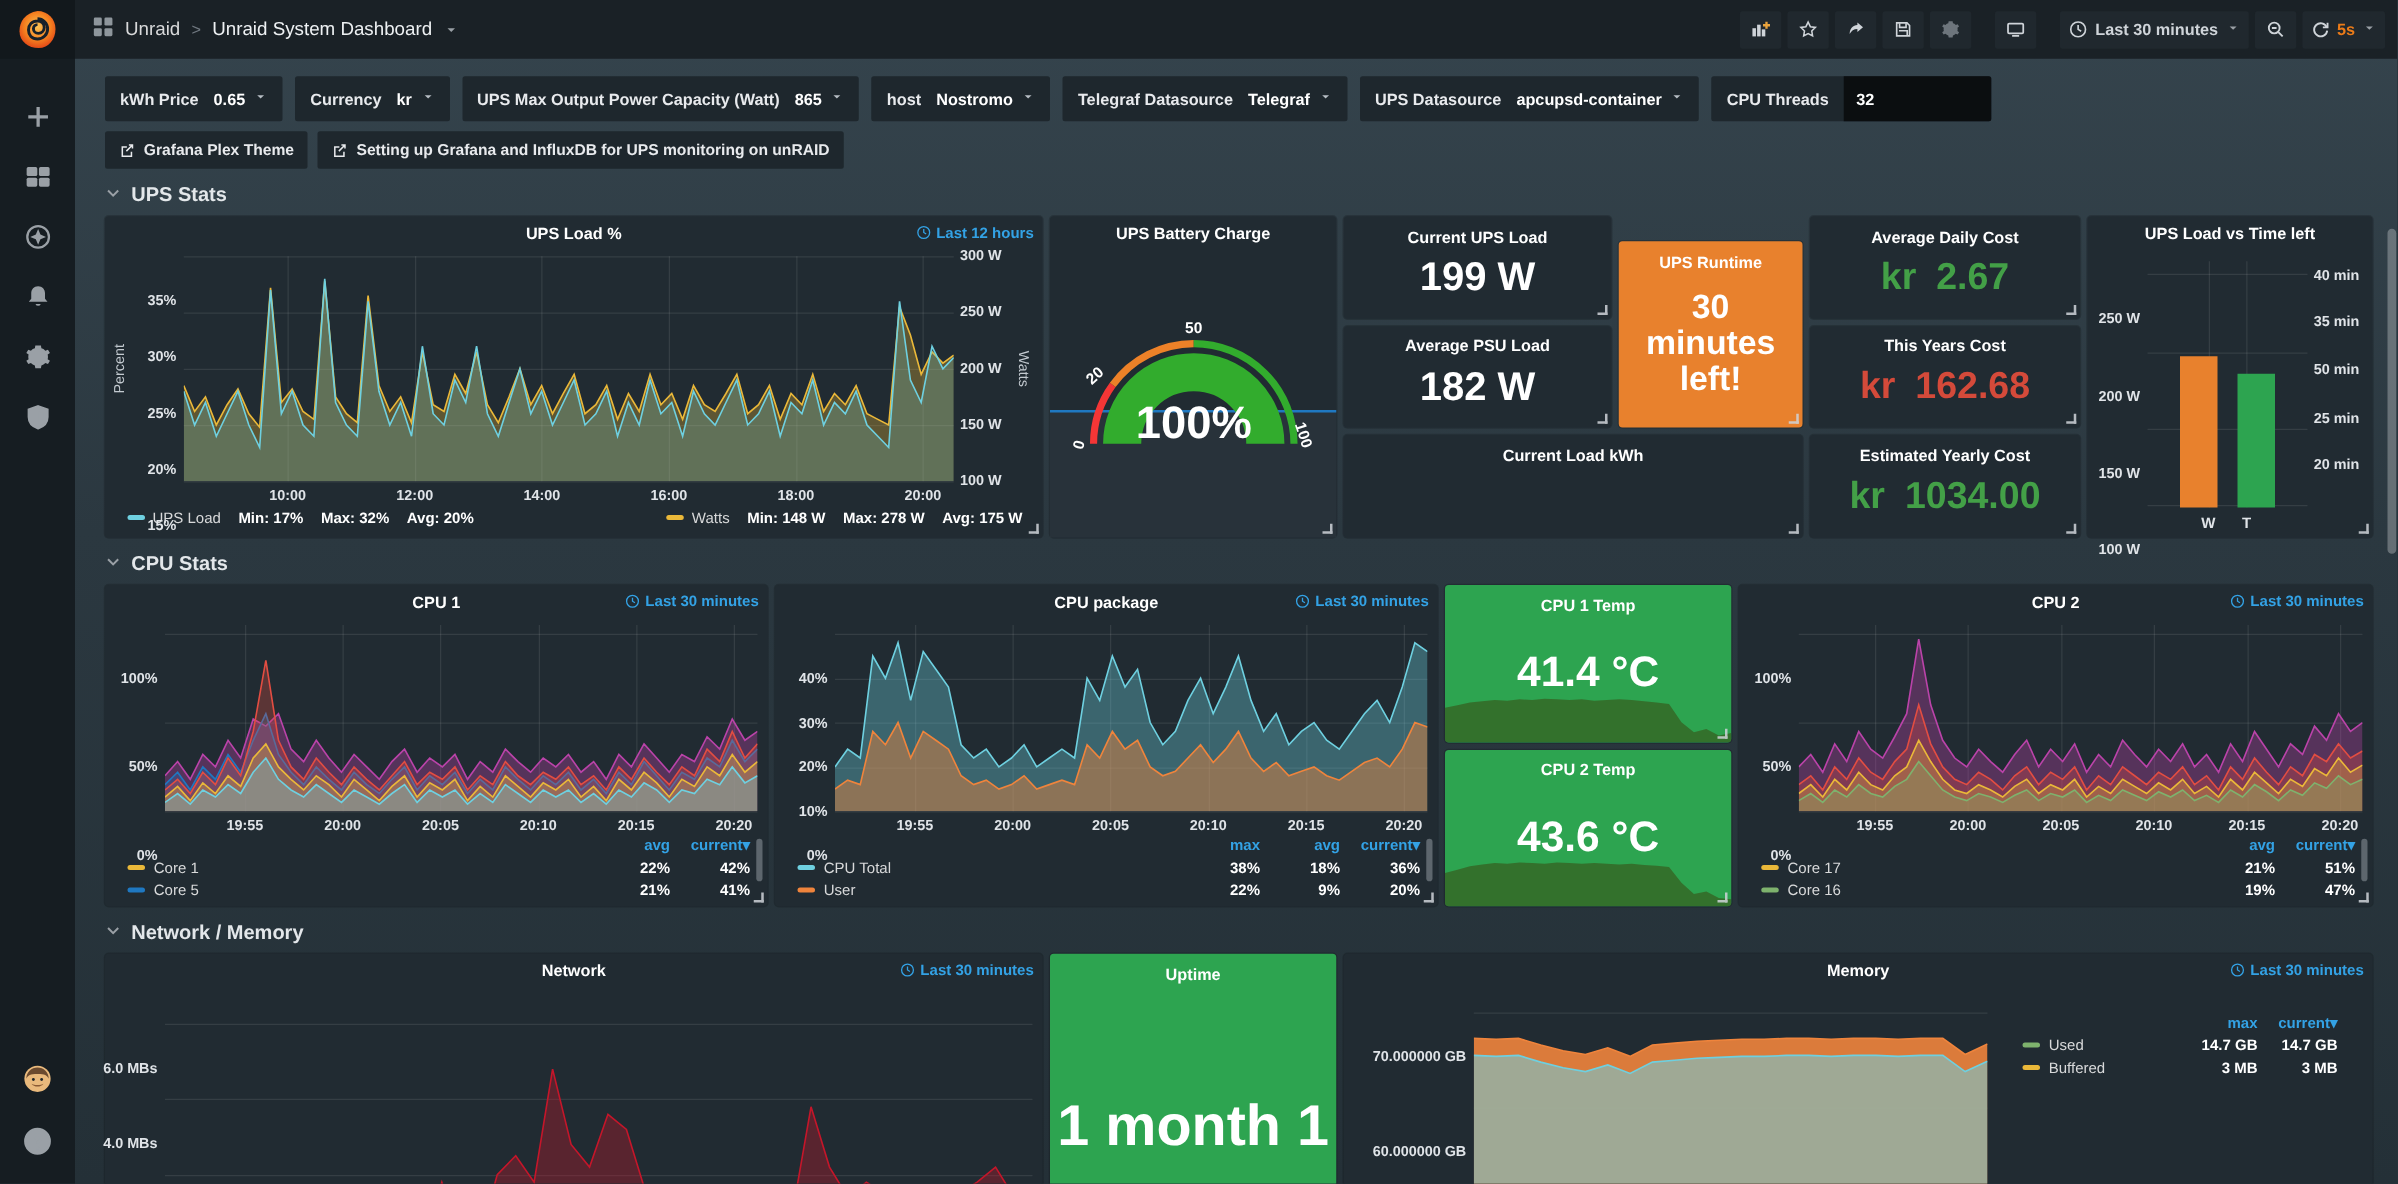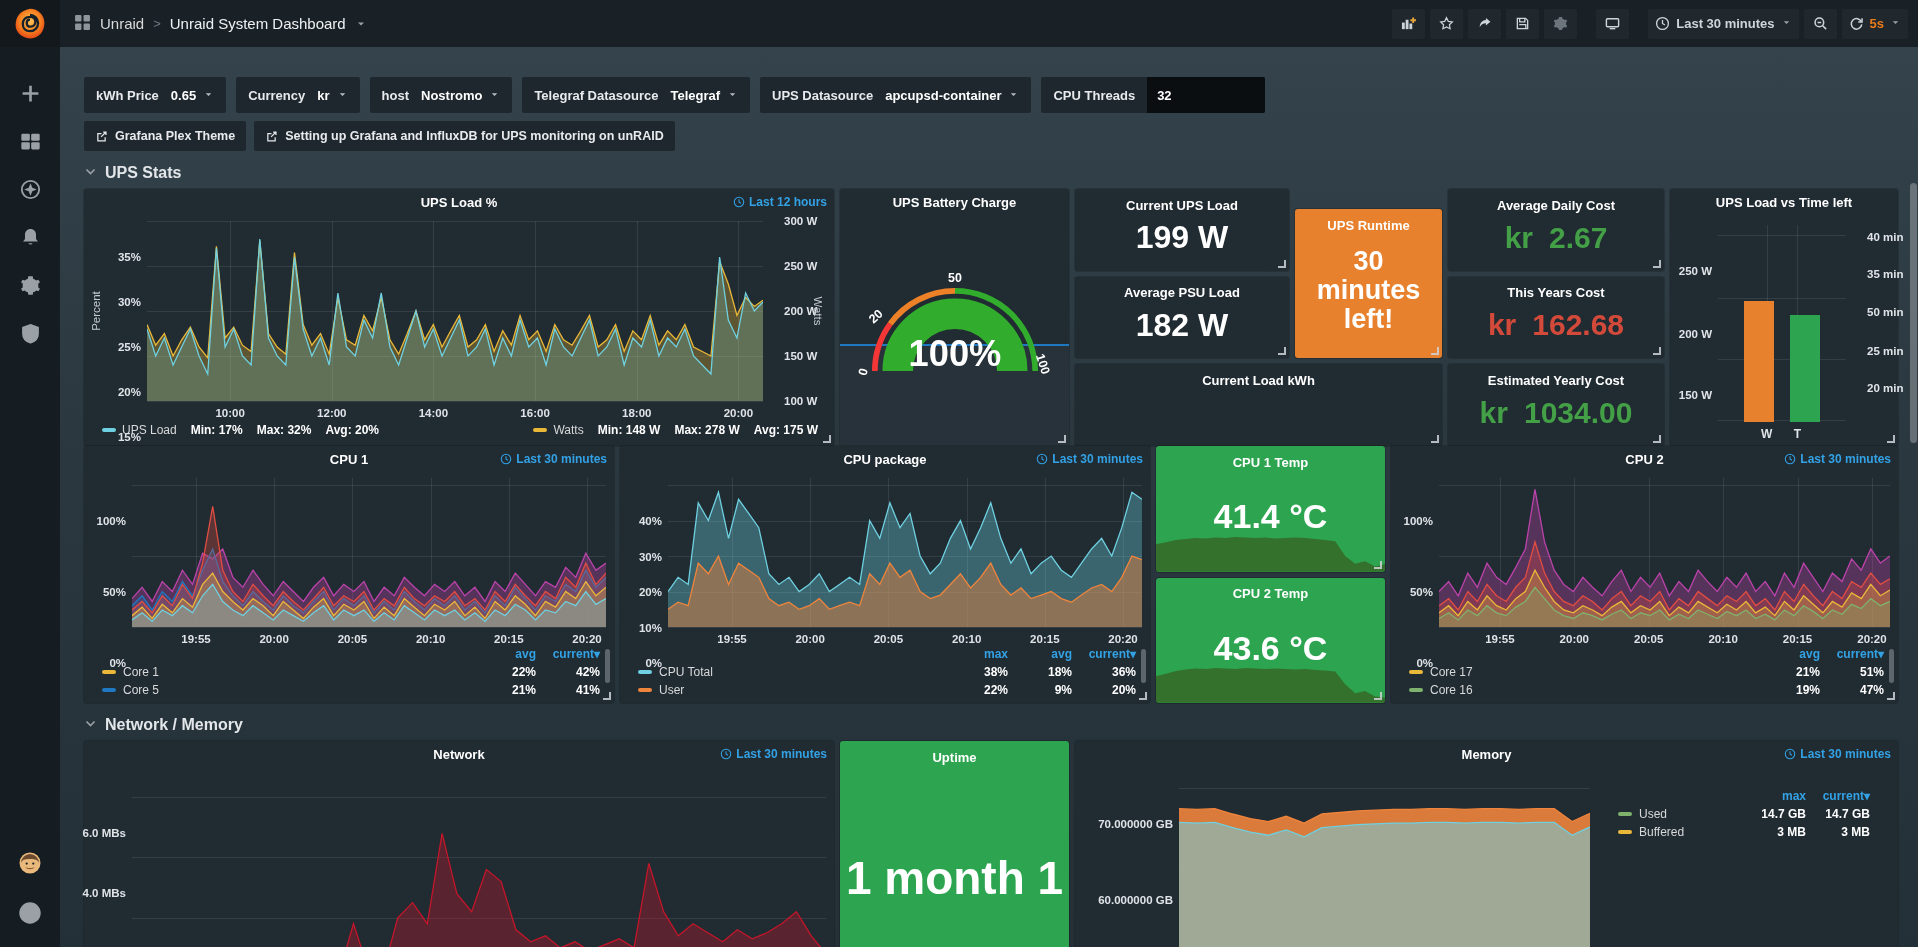--- a/index.html
+++ b/index.html
@@ -28,21 +28,21 @@
   .title-caret svg { width:12px; height:12px; fill:#9aa0a6; margin-top:4px; }
   .nav-right { display:flex; align-items:center; }
   .tb-btn { height:30px; min-width:33px; padding:0 7px; background:#20282e; border-radius:2px; margin-left:5px; display:flex; align-items:center; justify-content:center; gap:6px; color:#cfd4d9; cursor:pointer; font-size:13px; font-weight:bold; }
   .tb-btn svg { width:15px; height:15px; }
   .tb-btn.dim { color:#6d757c; }
   .tb-gap { width:14px; }
   .tb-caret svg { width:11px; height:11px; fill:#9aa0a6; }
   .refresh-int { color:#eb7b18; }
 
   
-  .content { flex:1; overflow:hidden; padding:16px 20px 0 24px; }
+  .content { flex:1; overflow:hidden; padding:0 20px 0 24px; }
   .submenu { display:flex; gap:10px; margin-top:14px; flex-wrap:nowrap; }
   .chip { display:flex; align-items:center; background:#1e272d; height:36px; border-radius:2px; padding:0 12px; cursor:pointer; }
   .chip-label { font-weight:bold; font-size:13px; color:#e8eaed; margin-right:12px; white-space:nowrap; }
   .chip-value { font-size:13px; font-weight:bold; color:#fff; white-space:nowrap; }
   .chip-caret svg { width:11px; height:11px; fill:#b7bec4; margin-left:7px; margin-top:2px; }
   .chip-input { background:#0b0e10; height:36px; display:flex; align-items:center; padding:0 10px; width:118px; margin-right:-12px; border-radius:0 2px 2px 0; }
   .links-row { display:flex; gap:8px; margin-top:8px; }
   .linkchip { display:inline-flex; align-items:center; gap:7px; background:#1e272d; height:30px; padding:0 11px; border-radius:2px; font-size:12.5px; font-weight:bold; color:#e8eaed; cursor:pointer; }
   .linkchip svg { width:13px; height:13px; }
 
@@ -63,21 +63,21 @@
 
   
   .g-body { flex:1; display:flex; padding:6px 8px 20px 4px; min-height:0; }
   .ylab { width:15px; flex:none; display:flex; align-items:center; justify-content:center; font-size:11.5px; color:#c3cad0; }
   .ylab span { transform:rotate(-90deg); white-space:nowrap; display:block; }
   .ylab.right span { transform:rotate(90deg); }
   .yticks { position:relative; flex:none; font-size:11.5px; font-weight:bold; color:#e0e4e8; }
   .yticks .tick { position:absolute; transform:translateY(-50%); white-space:nowrap; }
   .yticks.left { width:44px; } .yticks.left .tick { right:6px;margin-top:36px; }
   .yticks.left.wide { width:100px; }
-  .yticks.right { width:48px; } .yticks.right .tick { left:21px; }
+  .yticks.right { width:48px; } .yticks.right .tick { left:5px; }
   .plot { flex:1; position:relative; min-width:0; }
   .gridline { position:absolute; left:0; right:0; height:1px; background:rgba(255,255,255,0.09); }
   .vgridline { position:absolute; top:0; bottom:0; width:1px; background:rgba(255,255,255,0.09); }
   .plot svg.chart { position:absolute; inset:0; width:100%; height:100%; }
   .xtick { position:absolute; bottom:-18px; transform:translateX(-50%); font-size:11.5px; font-weight:bold; color:#e0e4e8; white-space:nowrap; }
 
   .legend-inline { flex:none; display:flex; justify-content:space-between; padding:2px 16px 9px 18px; font-size:12px; }
   .legend-inline .li-item { display:flex; align-items:center; gap:6px; }
   .legend-inline .stat-token { font-weight:bold; color:#fff; margin-left:8px; }
   .swatch { width:14px; height:4px; border-radius:2px; display:inline-block; }
@@ -310,20 +310,27 @@
           <div class="chip">
             <span class="chip-label">kWh Price</span>
             <span class="chip-value">0.65</span>
             <span class="chip-caret"><svg viewBox="0 0 16 16" fill="currentColor">
                 <path d="M4 6l4 4 4-4z"></path>
               </svg></span>
           </div>
           <div class="chip">
             <span class="chip-label">Currency</span>
             <span class="chip-value">kr</span>
+            <span class="chip-caret"><svg viewBox="0 0 16 16" fill="currentColor">
+                <path d="M4 6l4 4 4-4z"></path>
+              </svg></span>
+          </div>
+          <div class="chip">
+            <span class="chip-label">UPS Max Output Power Capacity (Watt)</span>
+            <span class="chip-value">865</span>
             <span class="chip-caret"><svg viewBox="0 0 16 16" fill="currentColor">
                 <path d="M4 6l4 4 4-4z"></path>
               </svg></span>
           </div>
           <div class="chip">
             <span class="chip-label">host</span>
             <span class="chip-value">Nostromo</span>
             <span class="chip-caret"><svg viewBox="0 0 16 16" fill="currentColor">
                 <path d="M4 6l4 4 4-4z"></path>
               </svg></span>
@@ -539,20 +546,26 @@
                 <div class="tick" style="top: 6%;">40 min</div>
                 <div class="tick" style="top: 25%;">35 min</div>
                 <div class="tick" style="top: 44%;">50 min</div>
                 <div class="tick" style="top: 64%;">25 min</div>
                 <div class="tick" style="top: 83%;">20 min</div>
               </div>
           </div>
         </div>
       </div>
 
+      <div class="section-head">
+        <span><svg viewBox="0 0 16 16" fill="none" stroke="#9aa0a6" stroke-width="2">
+              <path d="M3 5.5l5 5 5-5"></path>
+            </svg></span>
+        <span class="section-title">CPU Stats</span>
+      </div>
 
       <div class="row row-cpu">
         <div class="panel graph" id="p-cpu1" style="grid-column:1;grid-row:1/3">
             <div class="p-title">
               <span>CPU 1</span>
               <span class="p-time">
                 <span class="icn" style="display: inline-flex;">
                   <svg viewBox="0 0 16 16" fill="none" stroke="currentColor" stroke-width="1.4">
                     <circle cx="8" cy="8" r="6.3"></circle>
                     <path d="M8 4.2V8l2.6 1.6"></path>

